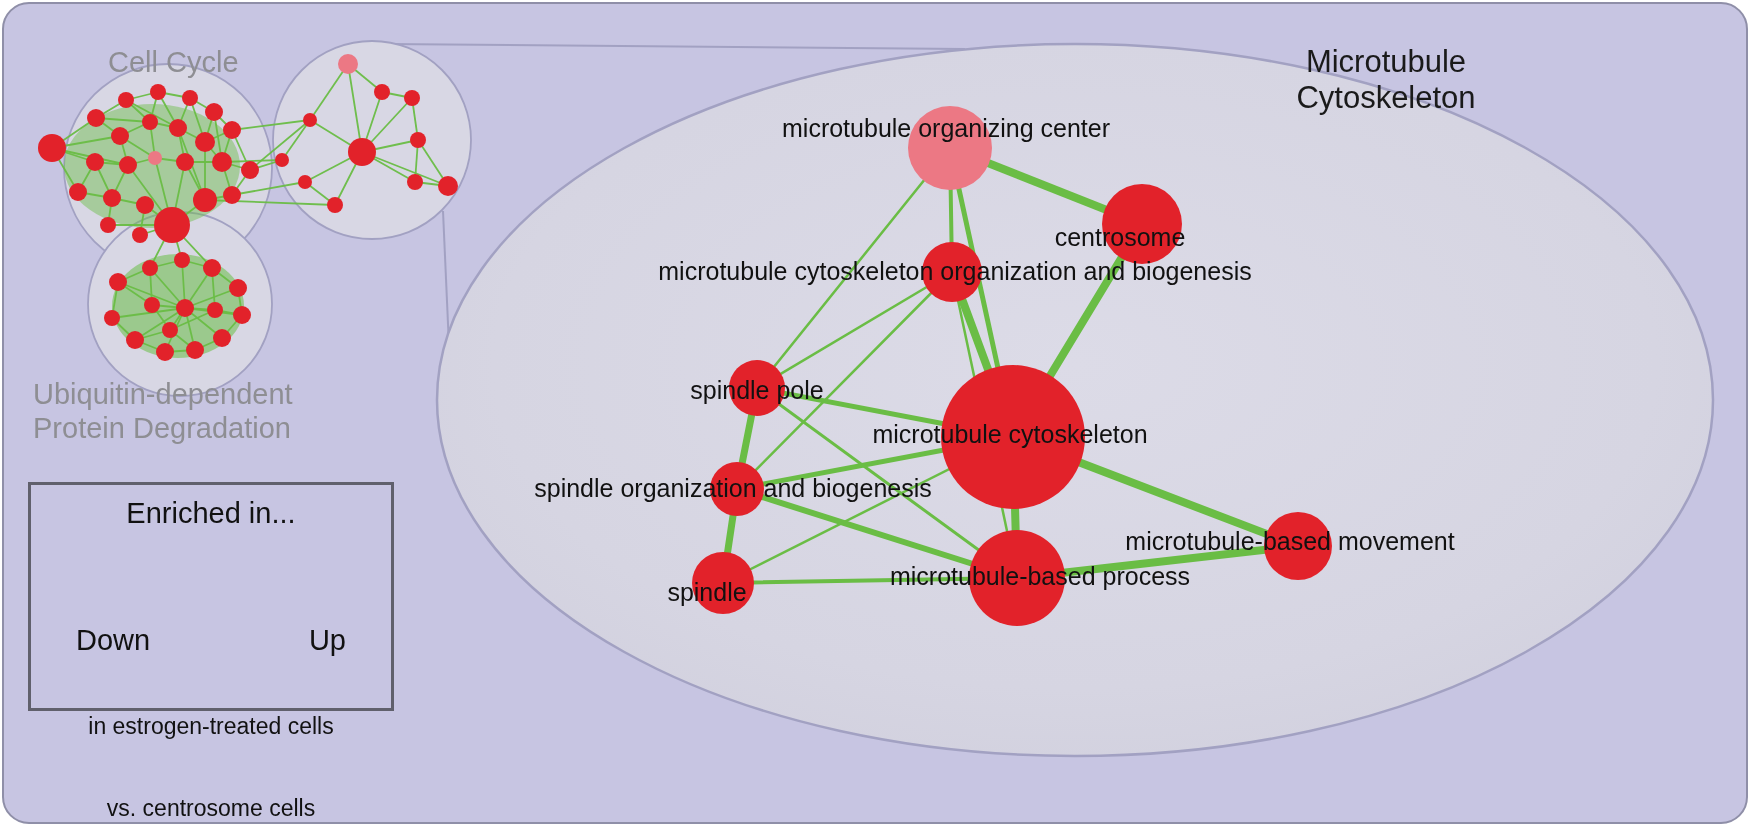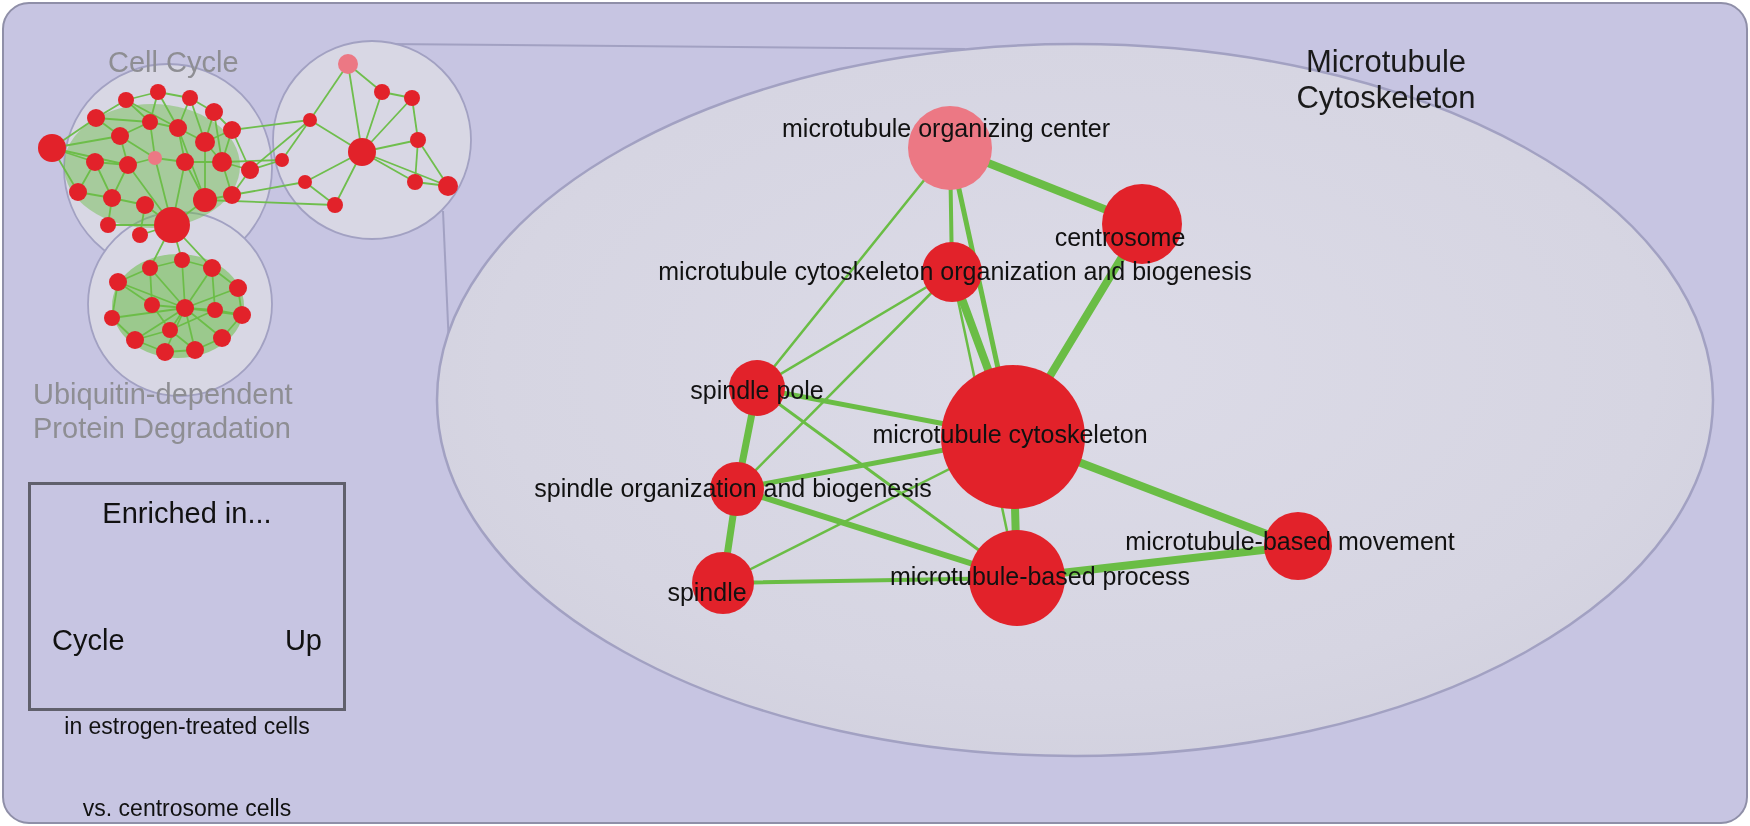--- a/index.html
+++ b/index.html
@@ -7,21 +7,21 @@
          font-family:"Liberation Sans",sans-serif;overflow:hidden;}
   .stage svg{position:absolute;left:0;top:0;}
   .panel{fill:var(--bg,#c7c5e2);stroke:var(--panel-border,#8f8fa8);stroke-width:2;}
   .callout{stroke:var(--ellipse-border,#a2a1c2);stroke-width:2;}
   .detail-bg{fill:url(#ellipseGrad);stroke:var(--ellipse-border,#a2a1c2);stroke-width:2.5;}
   .cluster-circle{fill:var(--cluster-fill,#d8d7e4);stroke:var(--ellipse-border,#a2a1c2);stroke-width:1.8;}
   .ov-edge{stroke:var(--edge-green,#6abd45);stroke-width:1.8;opacity:.95;}
   .cluster-label{fill:var(--label-gray,#8e8e93);font-size:29px;}
   .detail-title{fill:#1a1a1a;font-size:31px;text-anchor:middle;}
   .node-label{fill:#111111;font-size:25px;text-anchor:middle;}
-  .legend{position:absolute;left:28px;top:482px;width:318px;height:229px;
+  .legend{position:absolute;left:28px;top:482px;width:366px;height:229px;
           border:3px solid var(--legend-border,#60606c);box-sizing:border-box;
           display:flex;flex-direction:column;align-items:center;padding-top:12px;gap:40px;}
   .legend-title{font-size:29px;color:#111;}
   .legend-gradient{width:205px;height:38px;margin-top:9px;
           background:linear-gradient(90deg,var(--grad-blue,#3c68b0) 0%,#93abd8 25%,#ffffff 50%,#efa3a4 72%,var(--grad-red,#e02127) 100%);}
   .legend-row{width:270px;display:flex;justify-content:space-between;font-size:29px;color:#111;margin-top:5px;}
   .legend-caption{font-size:23px;color:#111;margin-top:16px;line-height:26px;}
 </style>
 </head>
 <body>
@@ -274,19 +274,19 @@
     <text class="cluster-label" x="33" y="438">Protein Degradation</text>
 
     <text class="detail-title" x="1386" y="72">Microtubule</text>
     <text class="detail-title" x="1386" y="108">Cytoskeleton</text>
   </svg>
 
   <div class="legend">
     <div class="legend-title">Enriched in...</div>
     <div class="legend-gradient"></div>
     <div class="legend-row">
-      <span>Cycle</span>
+      <span>Down</span>
       <span>Up</span>
     </div>
     <div class="legend-caption">in estrogen-treated cells</div>
     <div class="legend-caption">vs. centrosome cells</div>
   </div>
 </div>
 
 </body></html>

